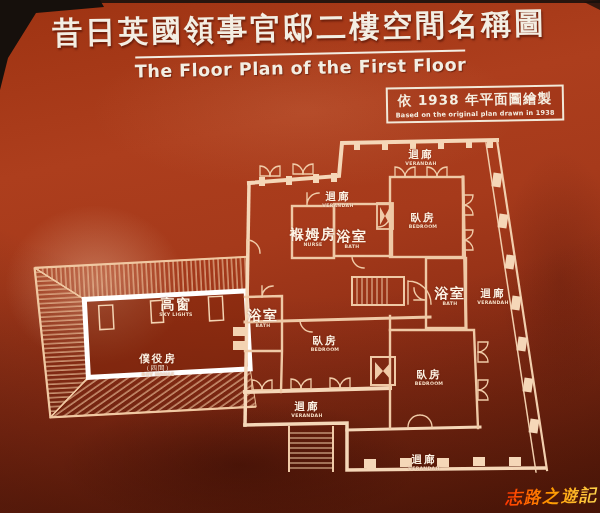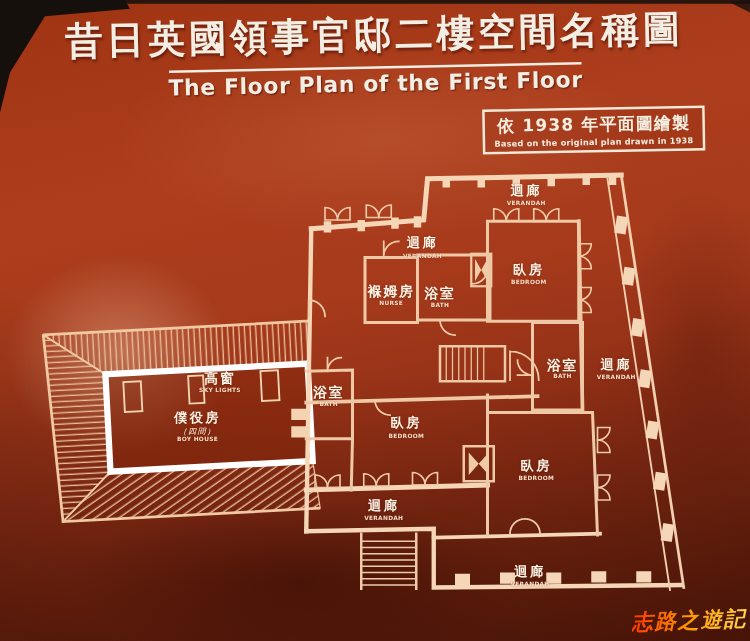--- a/index.html
+++ b/index.html
@@ -19,23 +19,23 @@
   .rule{width:330px;height:2px;background:#f3eee3;margin:4px auto 3px;}
   .title-en{font-size:17.5px;font-weight:bold;letter-spacing:.5px;text-shadow:1px 1px 1px rgba(60,10,0,.5);}
 
   .badge{position:absolute;left:386px;top:86px;width:178px;box-sizing:border-box;border:2px solid #f2e9d8;
     padding:3px 3px 2px;text-align:center;color:#f5efe2;transform:rotate(-1deg);background:rgba(130,35,12,.15);}
   .badge-zh{font-size:13.5px;font-weight:bold;letter-spacing:1px;white-space:nowrap;}
   .badge-en{font-size:6.5px;font-weight:bold;letter-spacing:.2px;margin-top:1px;white-space:nowrap;}
 
   .plan-label{position:absolute;transform:translate(-50%,-50%);text-align:center;color:#fdf4e6;
     line-height:1.1;white-space:nowrap;text-shadow:0 0 2px rgba(90,20,5,.45);z-index:5;}
-  .lzh{display:block;font-size:10.5px;font-weight:bold;letter-spacing:2px;font-family:Liberation Mono, monospace;}
-  .sm .lzh{font-size:11px;letter-spacing:1.5px;}
-  .lsub{display:block;font-size:6.5px;letter-spacing:1px;font-style:italic;}
+  .lzh{display:block;font-size:10.5px;font-weight:bold;letter-spacing:2px;font-family:Liberation Sans, sans-serif;}
+  .sm .lzh{font-size:14px;letter-spacing:1.5px;}
+  .lsub{display:block;font-size:6.5px;letter-spacing:1px;}
   .len{display:block;font-size:6px;font-weight:bold;letter-spacing:.3px;color:#f6ddc4;transform:scale(.78);transform-origin:50% 0;}
 
   .watermark{position:absolute;right:3px;bottom:5px;font-size:17px;font-weight:bold;font-style:italic;
     letter-spacing:1.5px;transform:rotate(-2deg);font-family:"DejaVu Serif","Liberation Serif",serif;
     background:linear-gradient(100deg,#ff3000,#ff9a00 50%,#ffd852);-webkit-background-clip:text;background-clip:text;
     color:transparent;z-index:8;}
   svg.plan{position:absolute;left:0;top:0;z-index:2;}
 </style>
 </head>
 <body>
@@ -220,21 +220,21 @@
     <span class="len">BATH</span>
   </div>
   <div class="plan-label" style="left:493px;top:297px">
     <span class="lzh">迴廊</span>
     <span class="len">VERANDAH</span>
   </div>
   <div class="plan-label sm" style="left:176px;top:308px">
     <span class="lzh">高窗</span>
     <span class="len">SKY LIGHTS</span>
   </div>
-  <div class="plan-label" style="left:158px;top:343px">
+  <div class="plan-label" style="left:158px;top:366px">
     <span class="lzh">僕役房</span>
     <span class="lsub">（四間）</span>
     <span class="len">BOY HOUSE</span>
   </div>
   <div class="plan-label sm" style="left:263px;top:319px">
     <span class="lzh">浴室</span>
     <span class="len">BATH</span>
   </div>
   <div class="plan-label" style="left:325px;top:344px">
     <span class="lzh">臥房</span>

